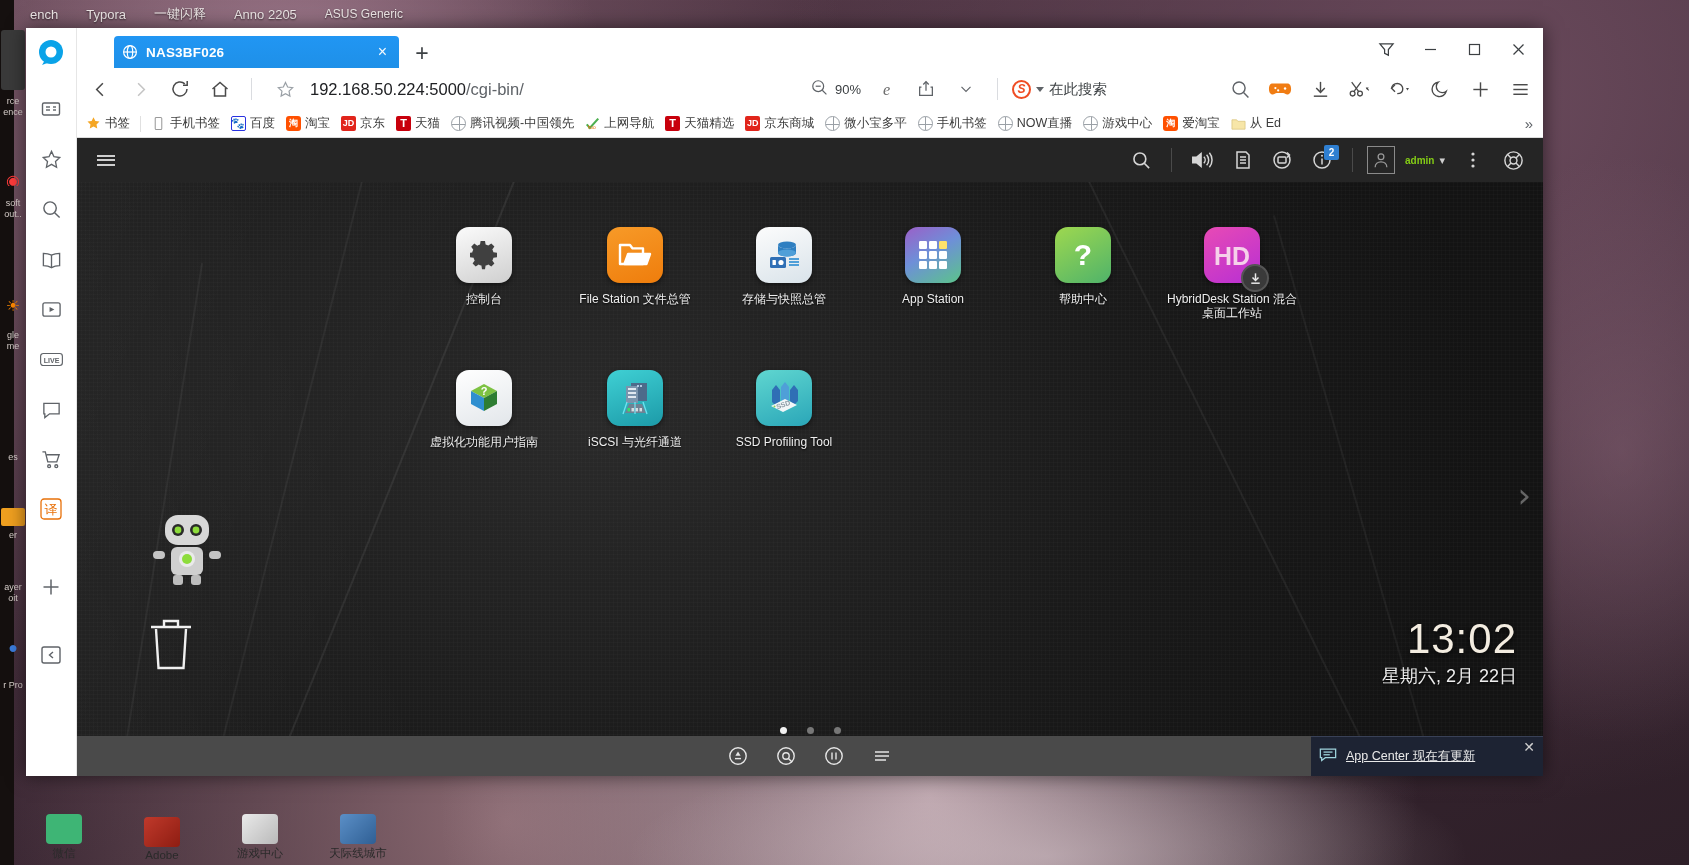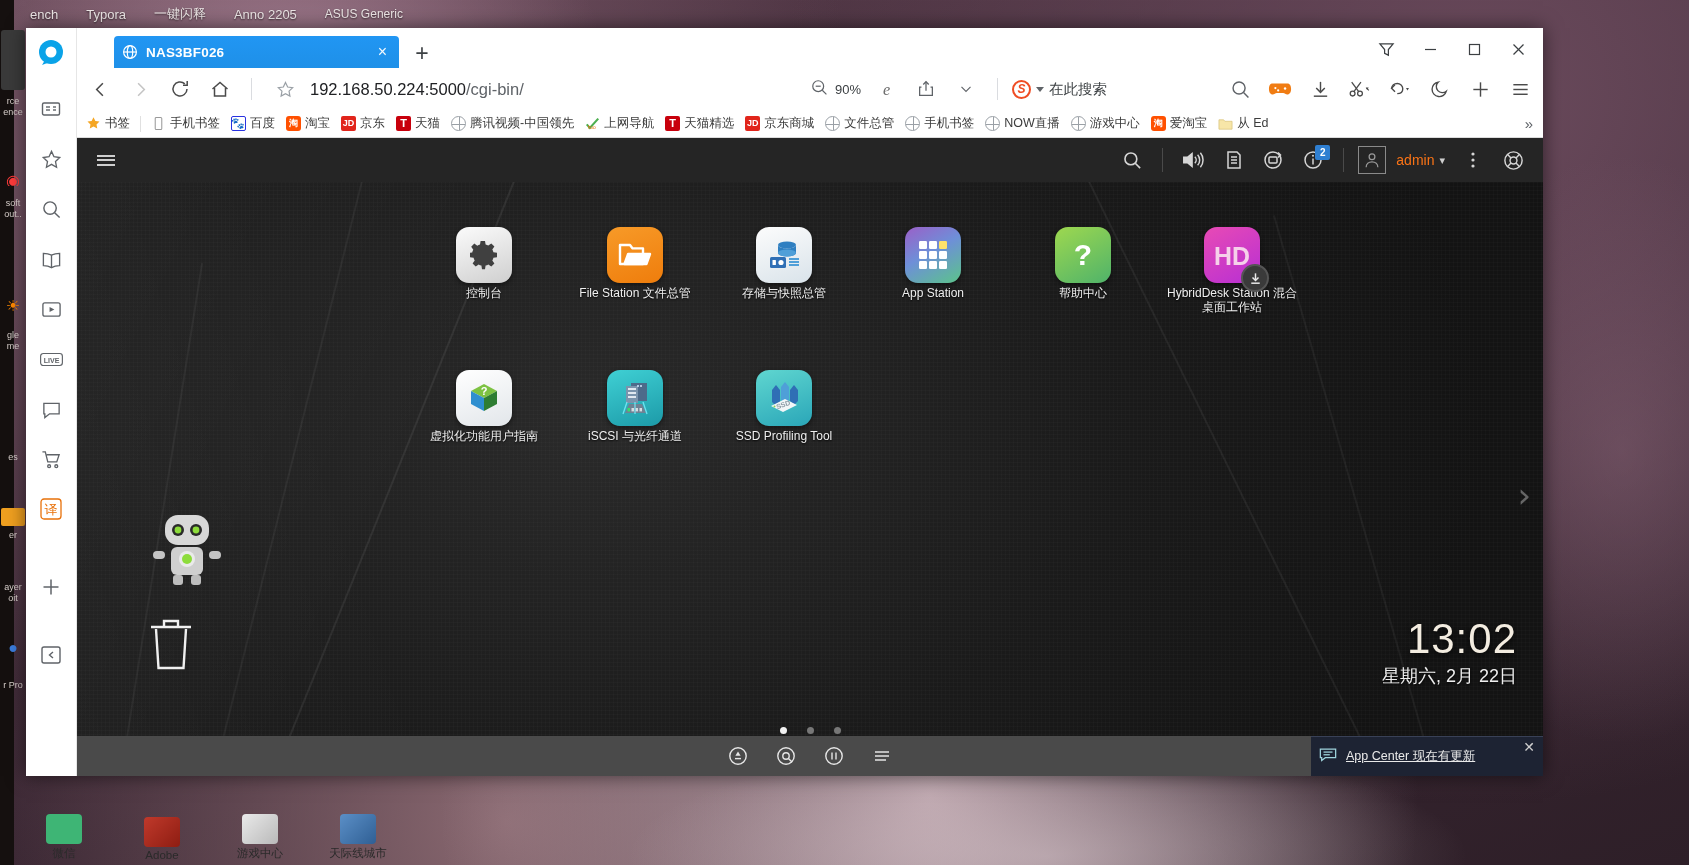--- a/index.html
+++ b/index.html
@@ -180,34 +180,34 @@
     width: 40px; height: 40px; display: flex; align-items: center; justify-content: center;
     color: #d6d6d6; cursor: pointer; position: relative; flex: 0 0 auto;
   }
   .nb-sep { width: 1px; height: 24px; background: #4a4a4a; margin: 0 10px; flex: 0 0 auto; }
   #notif-badge {
     position: absolute; top: 5px; right: 3px; min-width: 15px; height: 15px;
     background: #2f7fd1; color: #fff; font-size: 10px; font-weight: bold;
     border-radius: 2px; display: flex; align-items: center; justify-content: center; padding: 0 2px;
   }
   #avatar-box { width: 28px; height: 28px; border: 1.5px solid #8a8a8a; display:flex; align-items:center; justify-content:center; margin-left: 4px; }
-  #username { font-size: 14px; color: #f97316; margin: 0 5px 0 10px; }
+  #username { font-size: 10px; color: #84cc16; margin: 0 5px 0 10px; font-weight: bold; }
 
   
   #icongrid { position: absolute; z-index: 3; left: 0; top: 44px; right: 0; }
   .icon-cell {
     position: absolute; width: 150px; text-align: center; cursor: pointer;
   }
   .app-icon {
     width: 56px; height: 56px; margin: 0 auto; border-radius: 13px;
     display: flex; align-items: center; justify-content: center; position: relative;
     box-shadow: 0 2px 5px rgba(0,0,0,.45);
   }
   .icon-label {
-    margin-top: 3px; font-size: 12px; color: #efefef; line-height: 14px;
+    margin-top: 9px; font-size: 12px; color: #efefef; line-height: 14px;
     text-shadow: 0 1px 2px rgba(0,0,0,.9); padding: 0 4px;
   }
   .dl-badge {
     position: absolute; right: -9px; bottom: -9px; width: 28px; height: 28px;
     border-radius: 50%; background: #3a3a3a; border: 2px solid #555;
     display: flex; align-items: center; justify-content: center; color: #e8e8e8;
   }
 
   
   #pg-next {
@@ -622,21 +622,21 @@
     <div class="bm">
       <span class="bm-ico">
           <span class="sq" style="background:#e1251b">JD</span>
         </span>
       <span>京东商城</span>
     </div>
     <div class="bm">
       <span class="bm-ico">
           <span class="globe-ico"></span>
         </span>
-      <span>文件总管</span>
+      <span>微小宝多平</span>
     </div>
     <div class="bm">
       <span class="bm-ico">
           <span class="globe-ico"></span>
         </span>
       <span>手机书签</span>
     </div>
     <div class="bm">
       <span class="bm-ico">
           <span class="globe-ico"></span>

